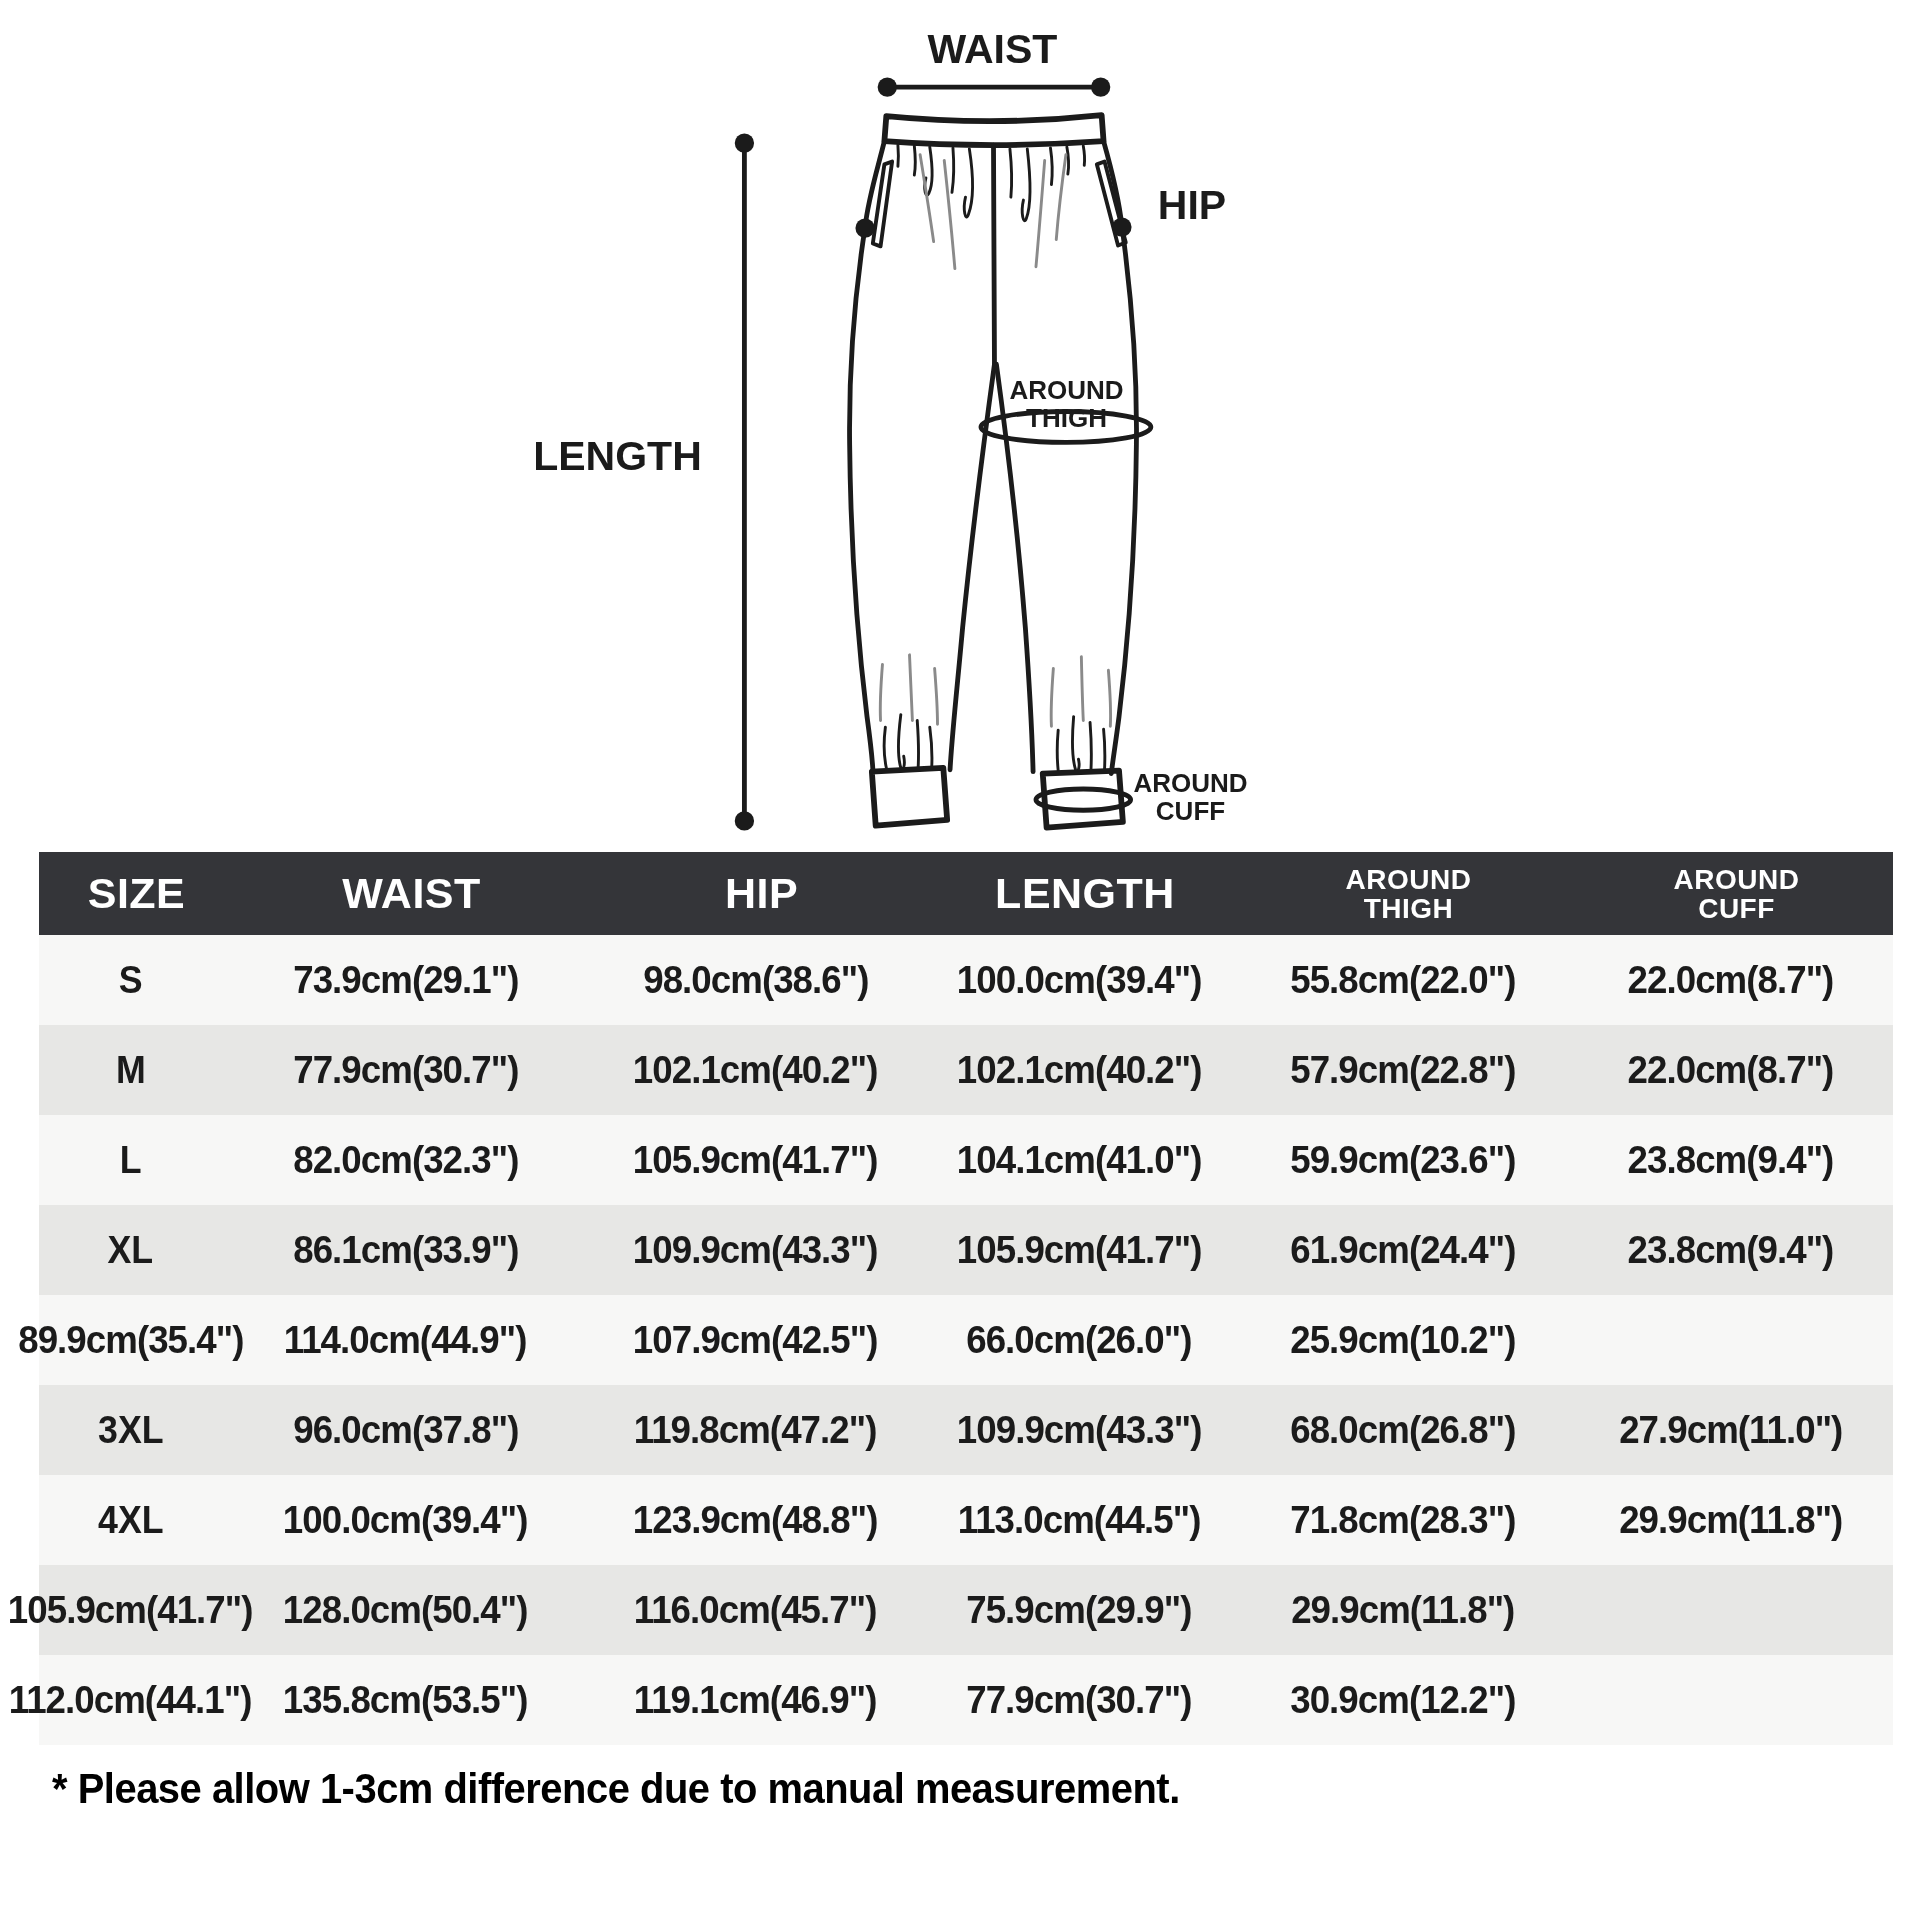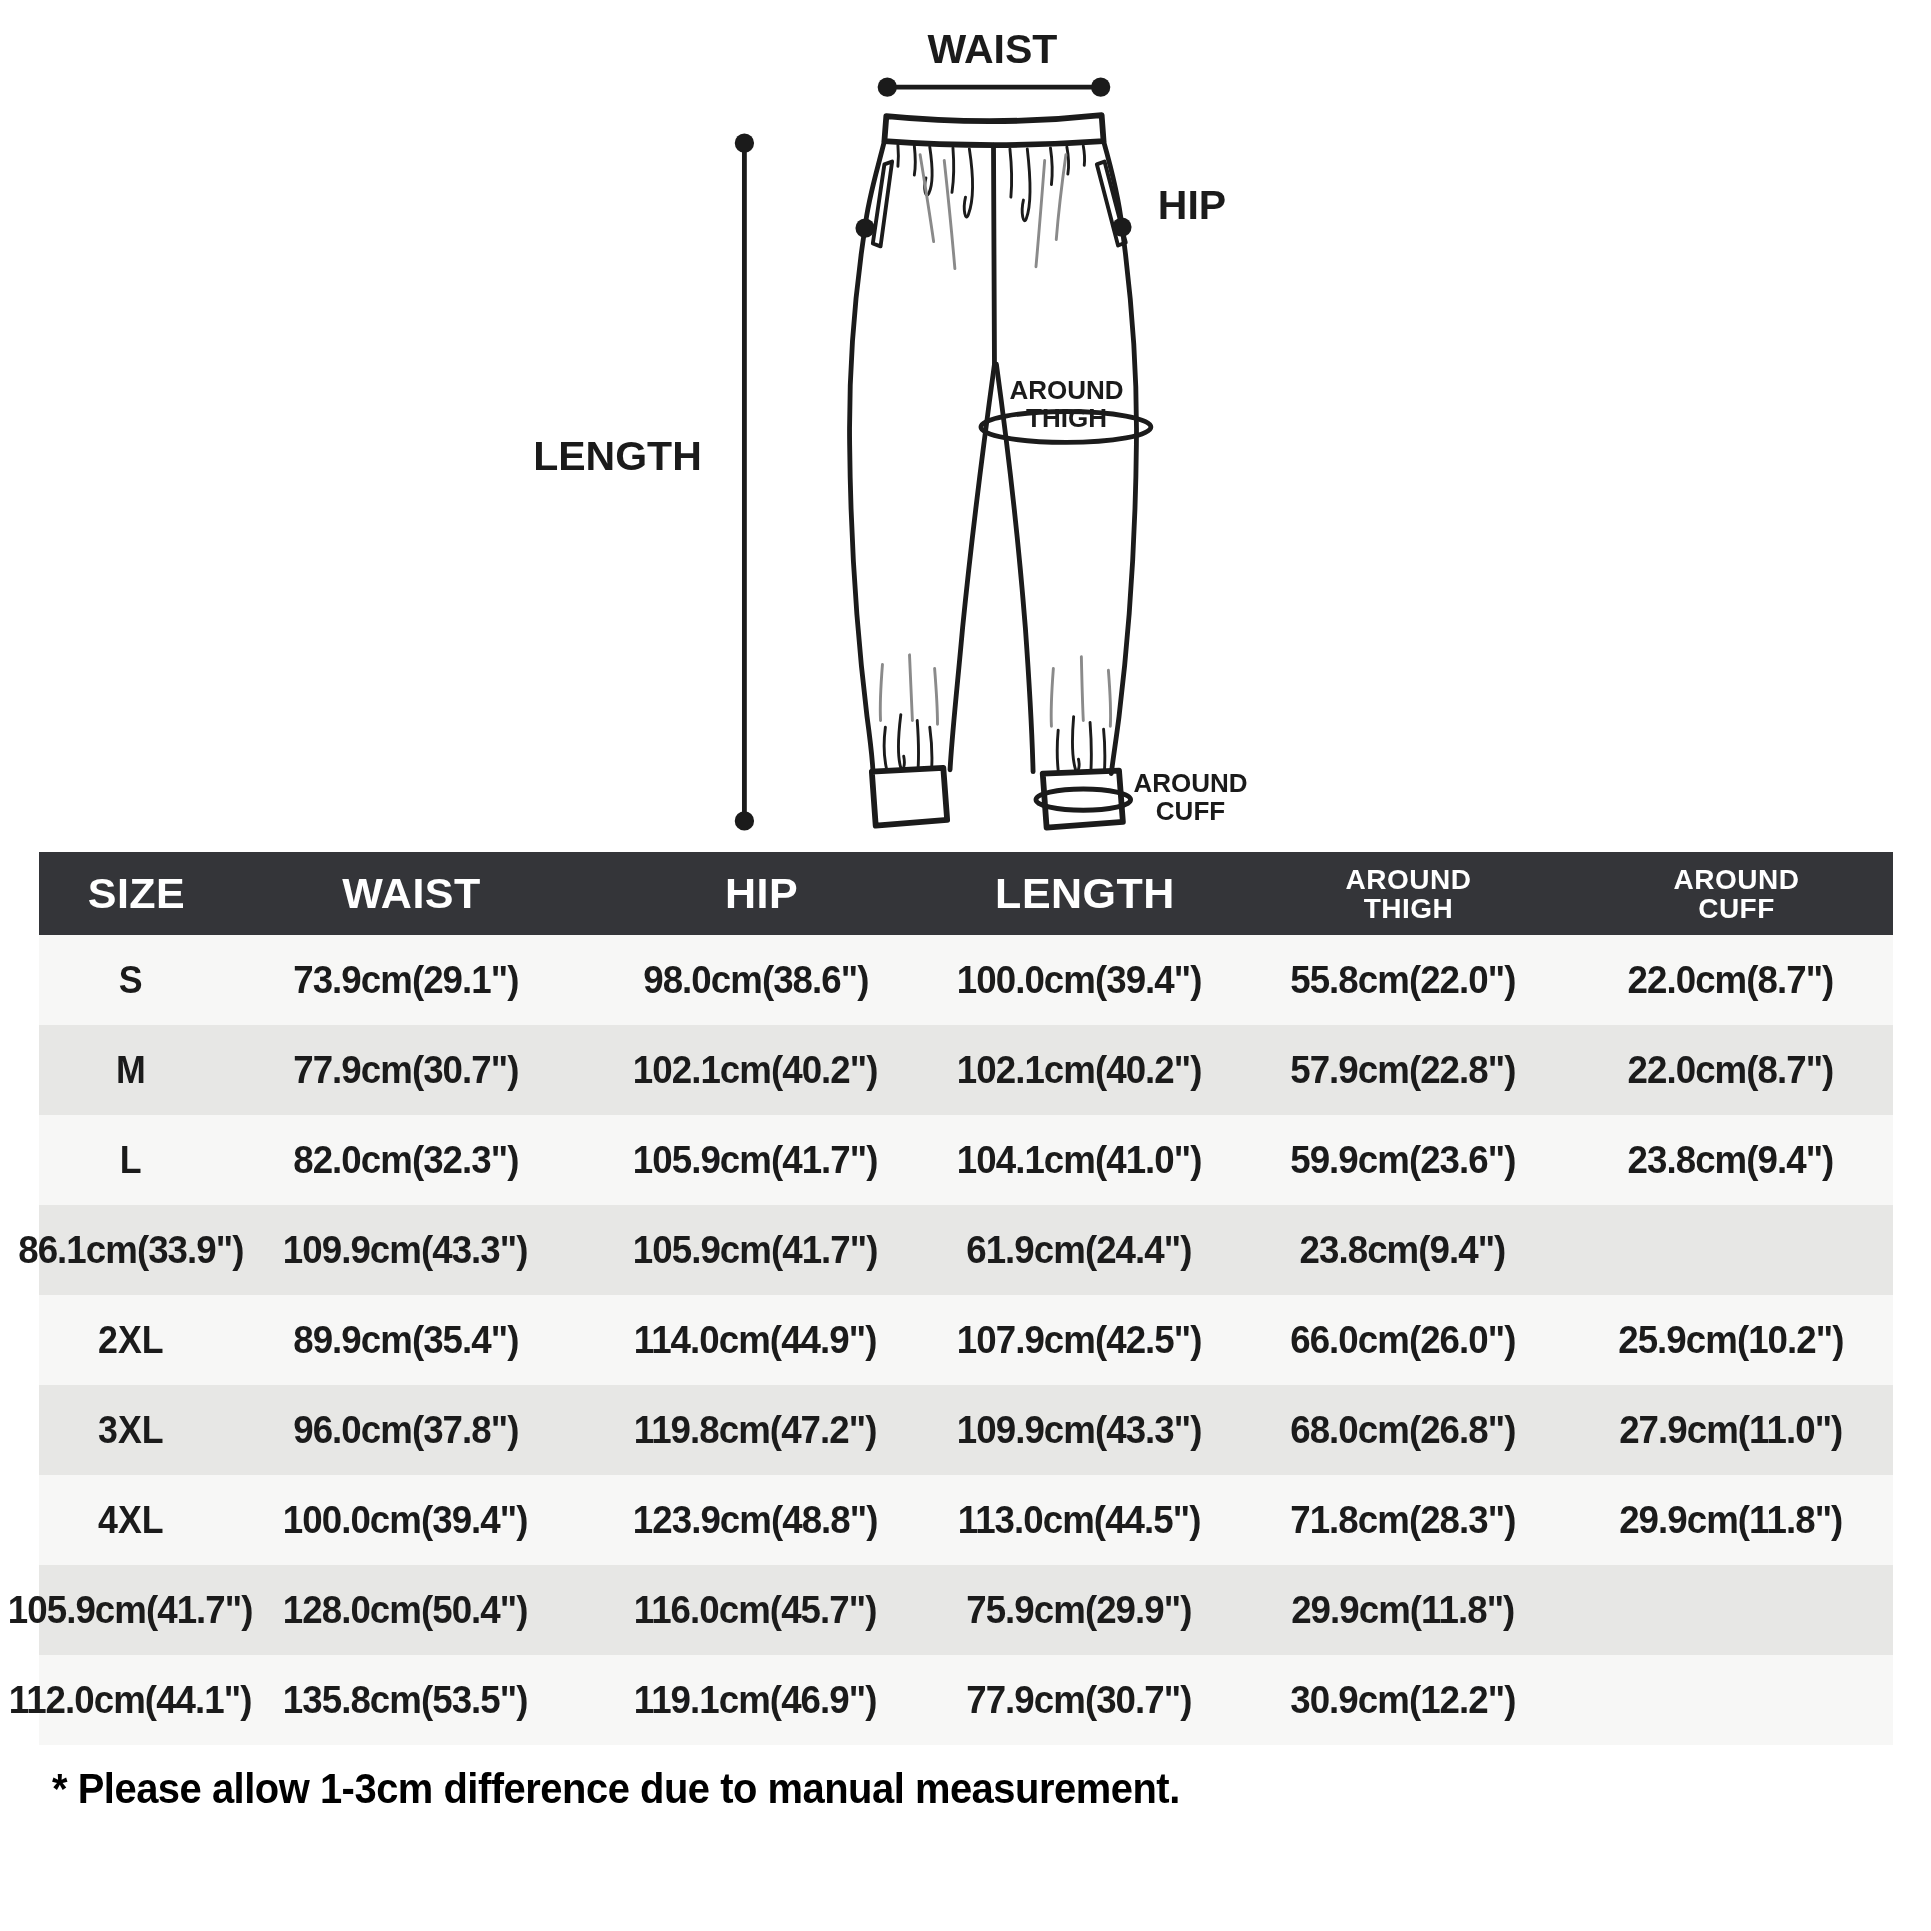--- a/index.html
+++ b/index.html
@@ -240,40 +240,40 @@
           <span class="condense">104.1cm(41.0")</span>
         </div>
         <div class="cell">
           <span class="condense">59.9cm(23.6")</span>
         </div>
         <div class="cell">
           <span class="condense">23.8cm(9.4")</span>
         </div>
       </div>
       <div class="trow alt">
+        <div class="cell size">
+          <span class="condense">XL</span>
+        </div>
         <div class="cell">
           <span class="condense">86.1cm(33.9")</span>
         </div>
         <div class="cell">
           <span class="condense">109.9cm(43.3")</span>
         </div>
         <div class="cell">
           <span class="condense">105.9cm(41.7")</span>
         </div>
         <div class="cell">
           <span class="condense">61.9cm(24.4")</span>
         </div>
         <div class="cell">
           <span class="condense">23.8cm(9.4")</span>
         </div>
       </div>
       <div class="trow">
-        <div class="cell size">
-          <span class="condense">2XL</span>
-        </div>
         <div class="cell">
           <span class="condense">89.9cm(35.4")</span>
         </div>
         <div class="cell">
           <span class="condense">114.0cm(44.9")</span>
         </div>
         <div class="cell">
           <span class="condense">107.9cm(42.5")</span>
         </div>
         <div class="cell">

